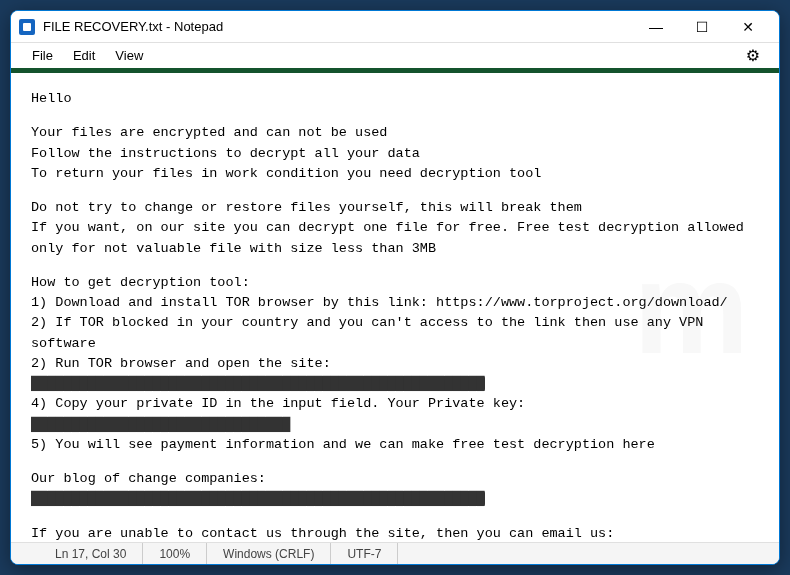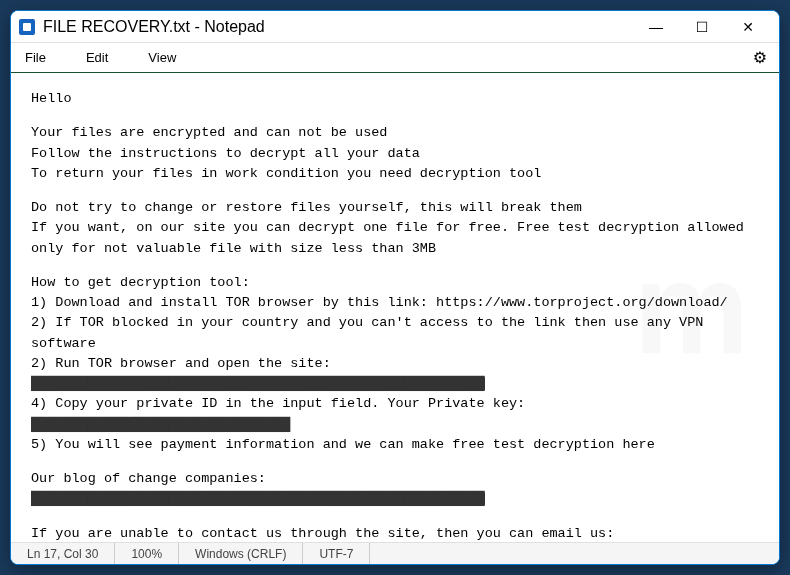--- a/index.html
+++ b/index.html
@@ -51,21 +51,21 @@
     .title-bar-icon::after {
       content: '';
       width: 8px;
       height: 8px;
       background: #fff;
       border-radius: 1px;
     }
 
     .title-bar-text {
       flex: 1;
-      font-size: 16px;
+      font-size: 13px;
       color: #000;
     }
 
     .title-bar-controls {
       display: flex;
       gap: 0;
     }
 
     .title-btn {
       width: 46px;
@@ -77,24 +77,24 @@
       align-items: center;
       justify-content: center;
       font-size: 14px;
       color: #000;
     }
 
     .menu-bar {
       height: 30px;
       display: flex;
       align-items: center;
-      padding: 0 4px;
-      border-bottom: 1px solid #14532d;
-      background: #fff;
-      gap: 20px;
+      padding: 0 11px;
+      border-bottom: 5px solid #14532d;
+      background: #fff;
+      gap: 0;
     }
 
     .menu-item {
       padding: 4px 10px;
       font-size: 13px;
       color: #000;
       cursor: pointer;
       border-radius: 3px;
     }
 
@@ -162,20 +162,21 @@
     .status-item {
       padding: 0 16px;
       border-right: 1px solid #ccc;
       height: 100%;
       display: flex;
       align-items: center;
     }
 
     .status-item:first-child {
       padding-left: 8px;
+      margin-left: 28px;
     }
     .para { margin-bottom: 14px; }
     .line { display: block; }
   </style>
 </head>
 <body>
 
 <div class="window">
 
   <div class="title-bar">

